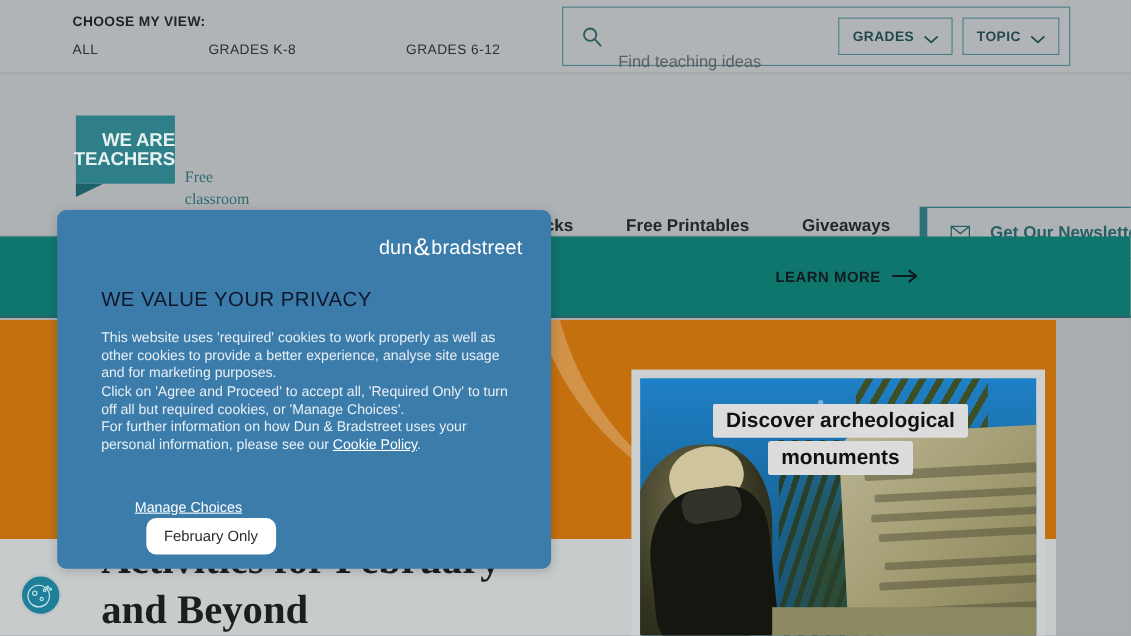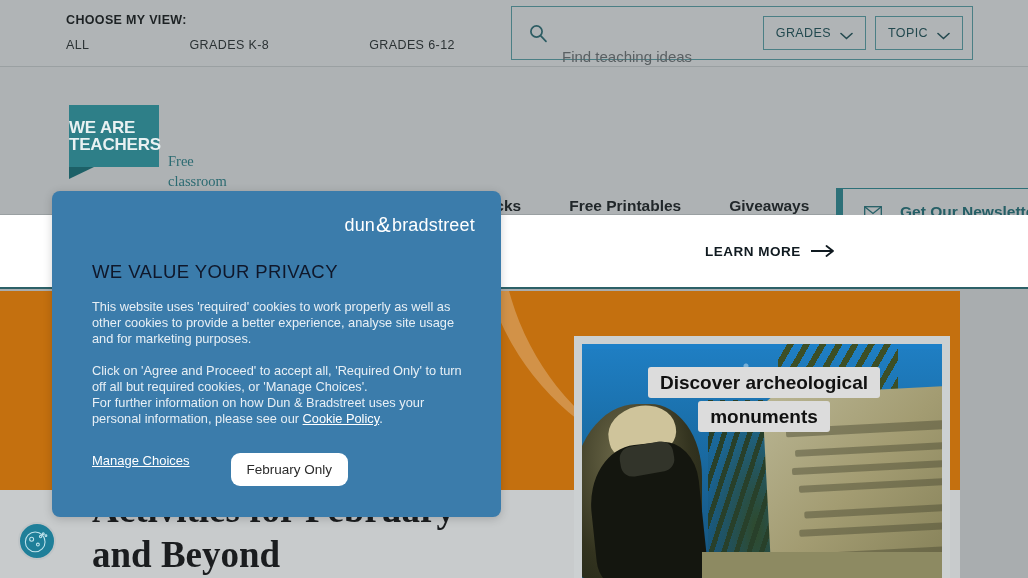--- a/index.html
+++ b/index.html
@@ -58,42 +58,42 @@
     border: 0; background: transparent; outline: none;
     margin-left: 14px;
     font-family: "Liberation Sans", sans-serif;
     font-size: 15px; color: #474d4f; margin-top: 47px;
   }
   .search-input::placeholder { color: #5a6063; opacity: 1; }
   .pill {
     display: flex; align-items: center; gap: 9px;
     height: 34px; padding: 0 12px;
     border: 1px solid #4b7f85; background: #b0b4b6;
-    font-size: 12.5px; font-weight: normal; letter-spacing: .4px;
+    font-size: 12.5px; font-weight: bold; letter-spacing: .4px;
     color: #23494f; cursor: pointer;
     margin-right: 9px;
   }
   .chev { width: 13px; height: 8px; flex: 0 0 auto; }
 
   
   .main-header {
     position: absolute; left: 0; top: 67px;
     width: 1028px; height: 148px;
     background: #aeb2b4;
     border-bottom: 1px solid #9aa0a2;
   }
   .logo {
     position: absolute; left: 69px; top: 38px;
     width: 90px; height: 69px;
   }
   .logo-box {
     width: 90px; height: 62px;
     background: #2e7f88;
     display: flex; flex-direction: column;
-    align-items: flex-start; justify-content: center;
+    align-items: flex-end; justify-content: center;
     line-height: 1.0;
   }
   .logo-box span {
     color: #e8f1f2; font-weight: bold; font-size: 17px;
     letter-spacing: -.2px;
     font-family: "Liberation Sans", sans-serif;
   }
   .logo-tail {
     width: 0; height: 0; margin-left: 0;
     border-left: 25px solid #1d6067;
@@ -130,21 +130,21 @@
   }
   .newsletter-btn .nl-label {
     margin-left: 18px; font-size: 15.5px; font-weight: bold;
     color: #255f66; white-space: nowrap;
   }
 
   
   .promo {
     position: absolute; left: 0; top: 215px;
     width: 1028px; height: 74px;
-    background: #ffffff;
+    background: #0f766e;
     border-bottom: 2px solid #2c6168;
     display: flex; align-items: center;
   }
   .promo-text {
     position: absolute; left: 300px;
     font-family: "Liberation Serif", serif;
     font-size: 21px; color: #15202a; white-space: nowrap;
   }
   .promo-cta {
     position: absolute; left: 705px;
@@ -314,25 +314,25 @@
     position: absolute; left: 40px; top: 70px;
     font-size: 18.5px; color: #0f172a;
     letter-spacing: .4px;
   }
   .cookie-body {
     position: absolute; left: 40px; top: 108px;
     width: 375px;
     font-size: 12.8px; line-height: 16px;
     color: #e7eff5;
   }
-  .cookie-body p + p { margin-top: 16px; }
+  .cookie-body p + p { margin-top: 1px; }
   .cookie-body a { color: #ffffff; }
   .cookie-actions {
     position: absolute; left: 40px; top: 262px;
-    display: flex; 
+    display: flex; align-items: center; flex-direction: column;
   }
   .manage-link {
     font-size: 13px; color: #ffffff;
     text-decoration: underline; cursor: pointer;
     padding-bottom: 3px;
   }
   .btn-white {
     margin-left: 41px;
     background: #ffffff; color: #2b2b2b;
     border: 0; border-radius: 9px;

